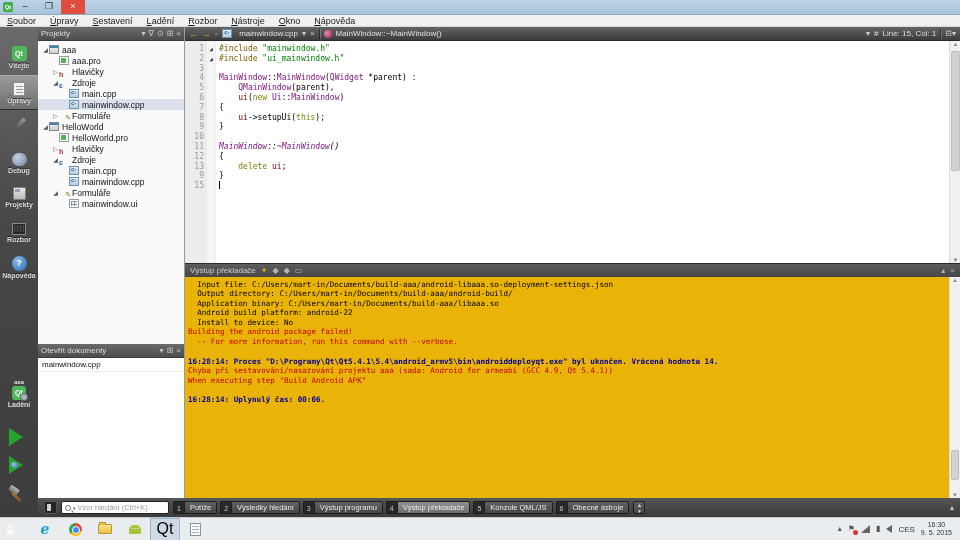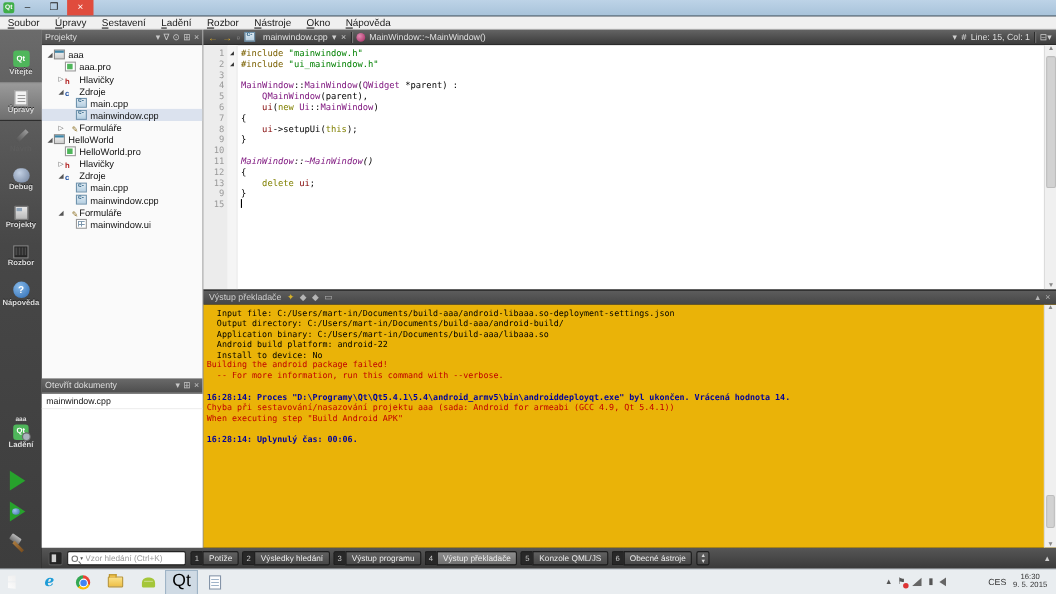--- a/index.html
+++ b/index.html
@@ -148,21 +148,21 @@
   .ti-android{width:12px;height:9px;background:#a4c639;border-radius:5px 5px 1px 1px;position:relative;}
   .ti-android::after{content:"";position:absolute;left:2px;top:3px;width:8px;height:1px;background:#ffffff66;}
   .ti-notepad{width:11px;height:13px;background:#fdfdfd;border:1px solid #8494a8;position:relative;}
   .ti-notepad::after{content:"";position:absolute;left:1px;top:2px;width:7px;height:8px;background:repeating-linear-gradient(#9fb3c8 0 1px,transparent 1px 3px);}
   #tray{margin-left:auto;display:flex;align-items:center;gap:6px;padding-right:8px;color:#333;}
   .trayico{font-size:8px;color:#555;line-height:10px;}
   .tray-flag{position:relative;}
   .tray-flag::after{content:"";position:absolute;right:-3px;bottom:-1px;width:5px;height:5px;border-radius:50%;background:#d33;}
   .tray-net{width:9px;height:8px;background:linear-gradient(to top,#666 0,#666 100%);clip-path:polygon(0 100%,100% 0,100% 100%);}
   .tray-vol{width:0;height:0;border-right:6px solid #666;border-top:4px solid transparent;border-bottom:4px solid transparent;position:relative;}
-  .tray-lang{font-size:8px;margin-left:32px;}
+  .tray-lang{font-size:8px;}
   #clock{font-size:7px;text-align:center;line-height:8px;}
 </style>
 </head>
 <body>
 
 <div class="abs" id="titlebar">
   <div class="appicon">Qt</div>
   <div class="wbtn">–</div>
   <div class="wbtn">❐</div>
   <div class="wbtn close">×</div>

